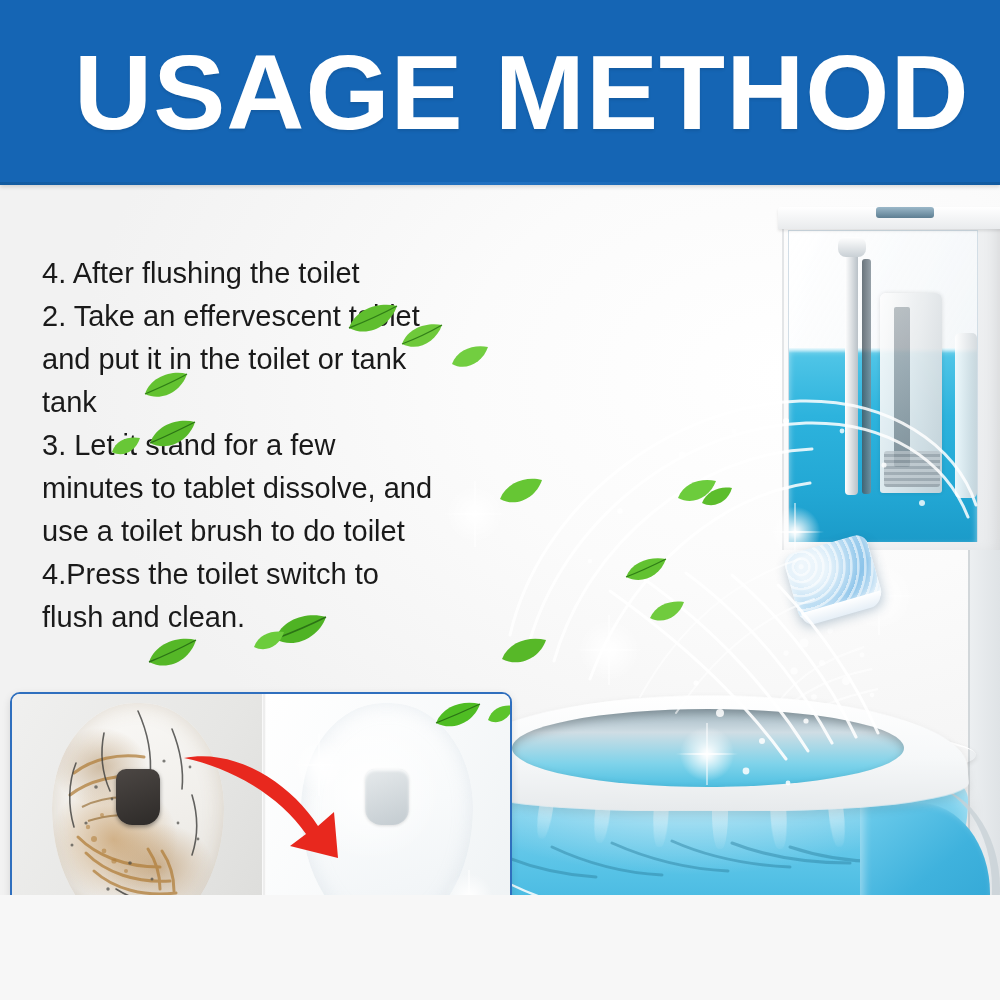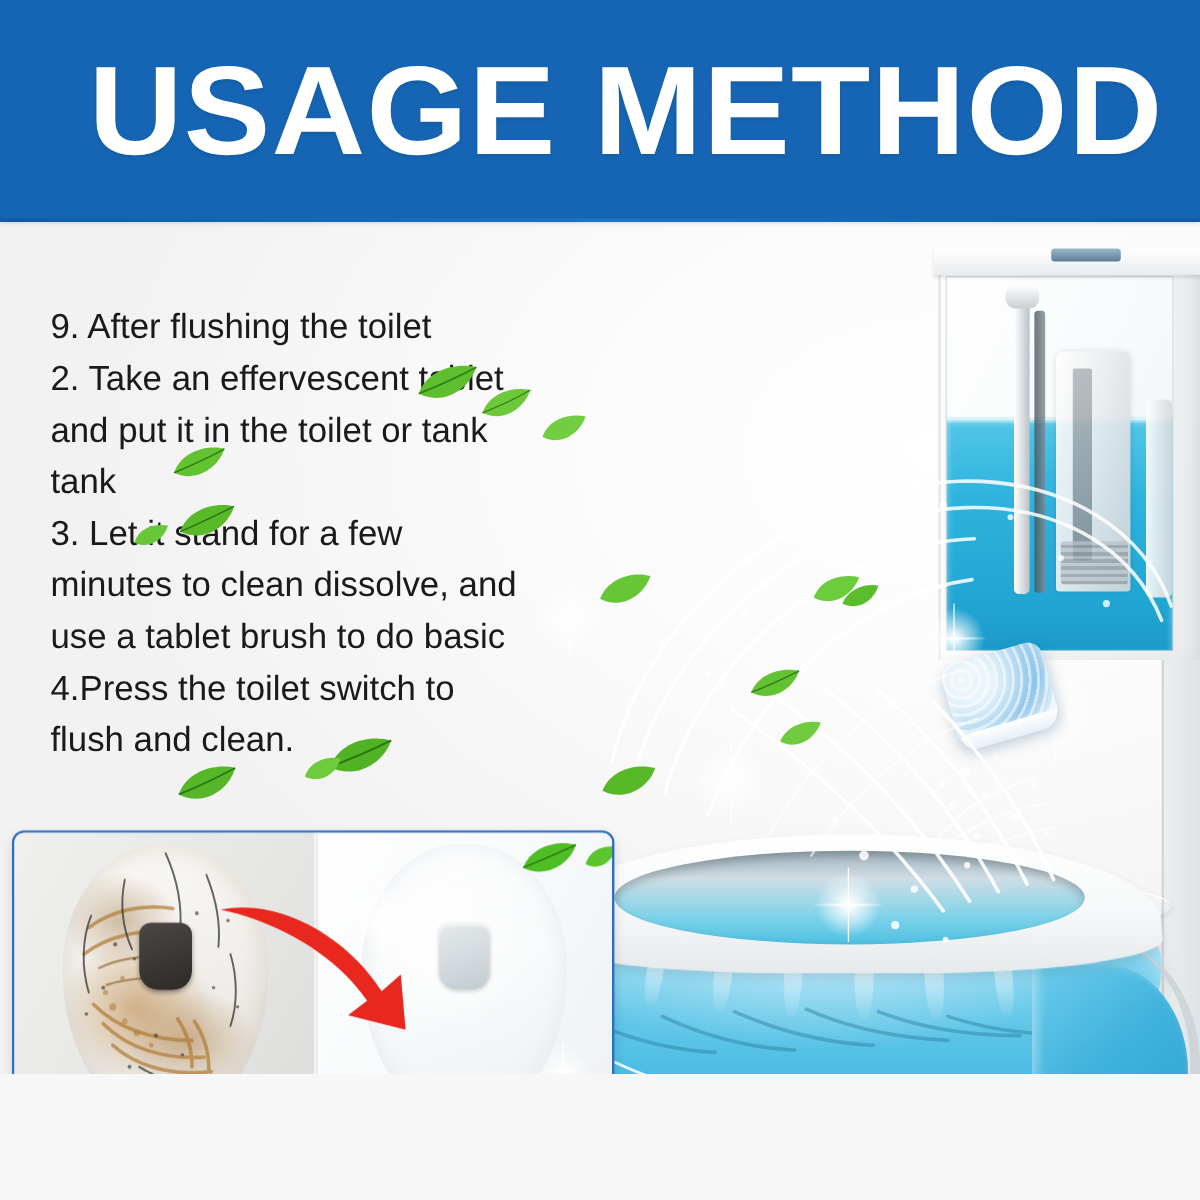--- a/index.html
+++ b/index.html
@@ -485,27 +485,27 @@
     <path d="M3,26 C18,20 35,12 50,4" stroke="#2b7315" stroke-width="1.4" fill="none"></path>
   </svg>
   <svg class="leaf" style="left:252px;top:630px;" width="34" height="26" viewBox="0 0 34 26">
     <path d="M2,17 C7,3 22,0 32,2 C28,16 14,23 2,17 Z" fill="#6ccc3c"></path>
   </svg>
   <svg class="leaf" style="left:110px;top:436px;" width="32" height="24" viewBox="0 0 32 24">
     <path d="M2,16 C6,3 20,0 30,2 C26,15 13,22 2,16 Z" fill="#68c736"></path>
   </svg>
 
   <div id="steps">
-    <div class="ln">9. After flushing the toilet</div>
+    <div class="ln">4. After flushing the toilet</div>
     <div class="ln">2. Take an effervescent tablet</div>
     <div class="ln">and put it in the toilet or tank</div>
     <div class="ln">tank</div>
     <div class="ln">3. Let it stand for a few</div>
-    <div class="ln">minutes to clean dissolve, and</div>
-    <div class="ln">use a tablet brush to do basic</div>
+    <div class="ln">minutes to tablet dissolve, and</div>
+    <div class="ln">use a toilet brush to do toilet</div>
     <div class="ln">4.Press the toilet switch to</div>
     <div class="ln">flush and clean.</div>
   </div>
 
   <div id="compare">
 
     <div class="cmp-half cmp-before">
       <div class="bowl-shape bowl-before">
         <svg width="172" height="228" viewBox="0 0 172 228" style="position:absolute;left:0;top:0;">
           <g stroke="#b07d38" stroke-width="3" fill="none" opacity=".72" stroke-linecap="round">

